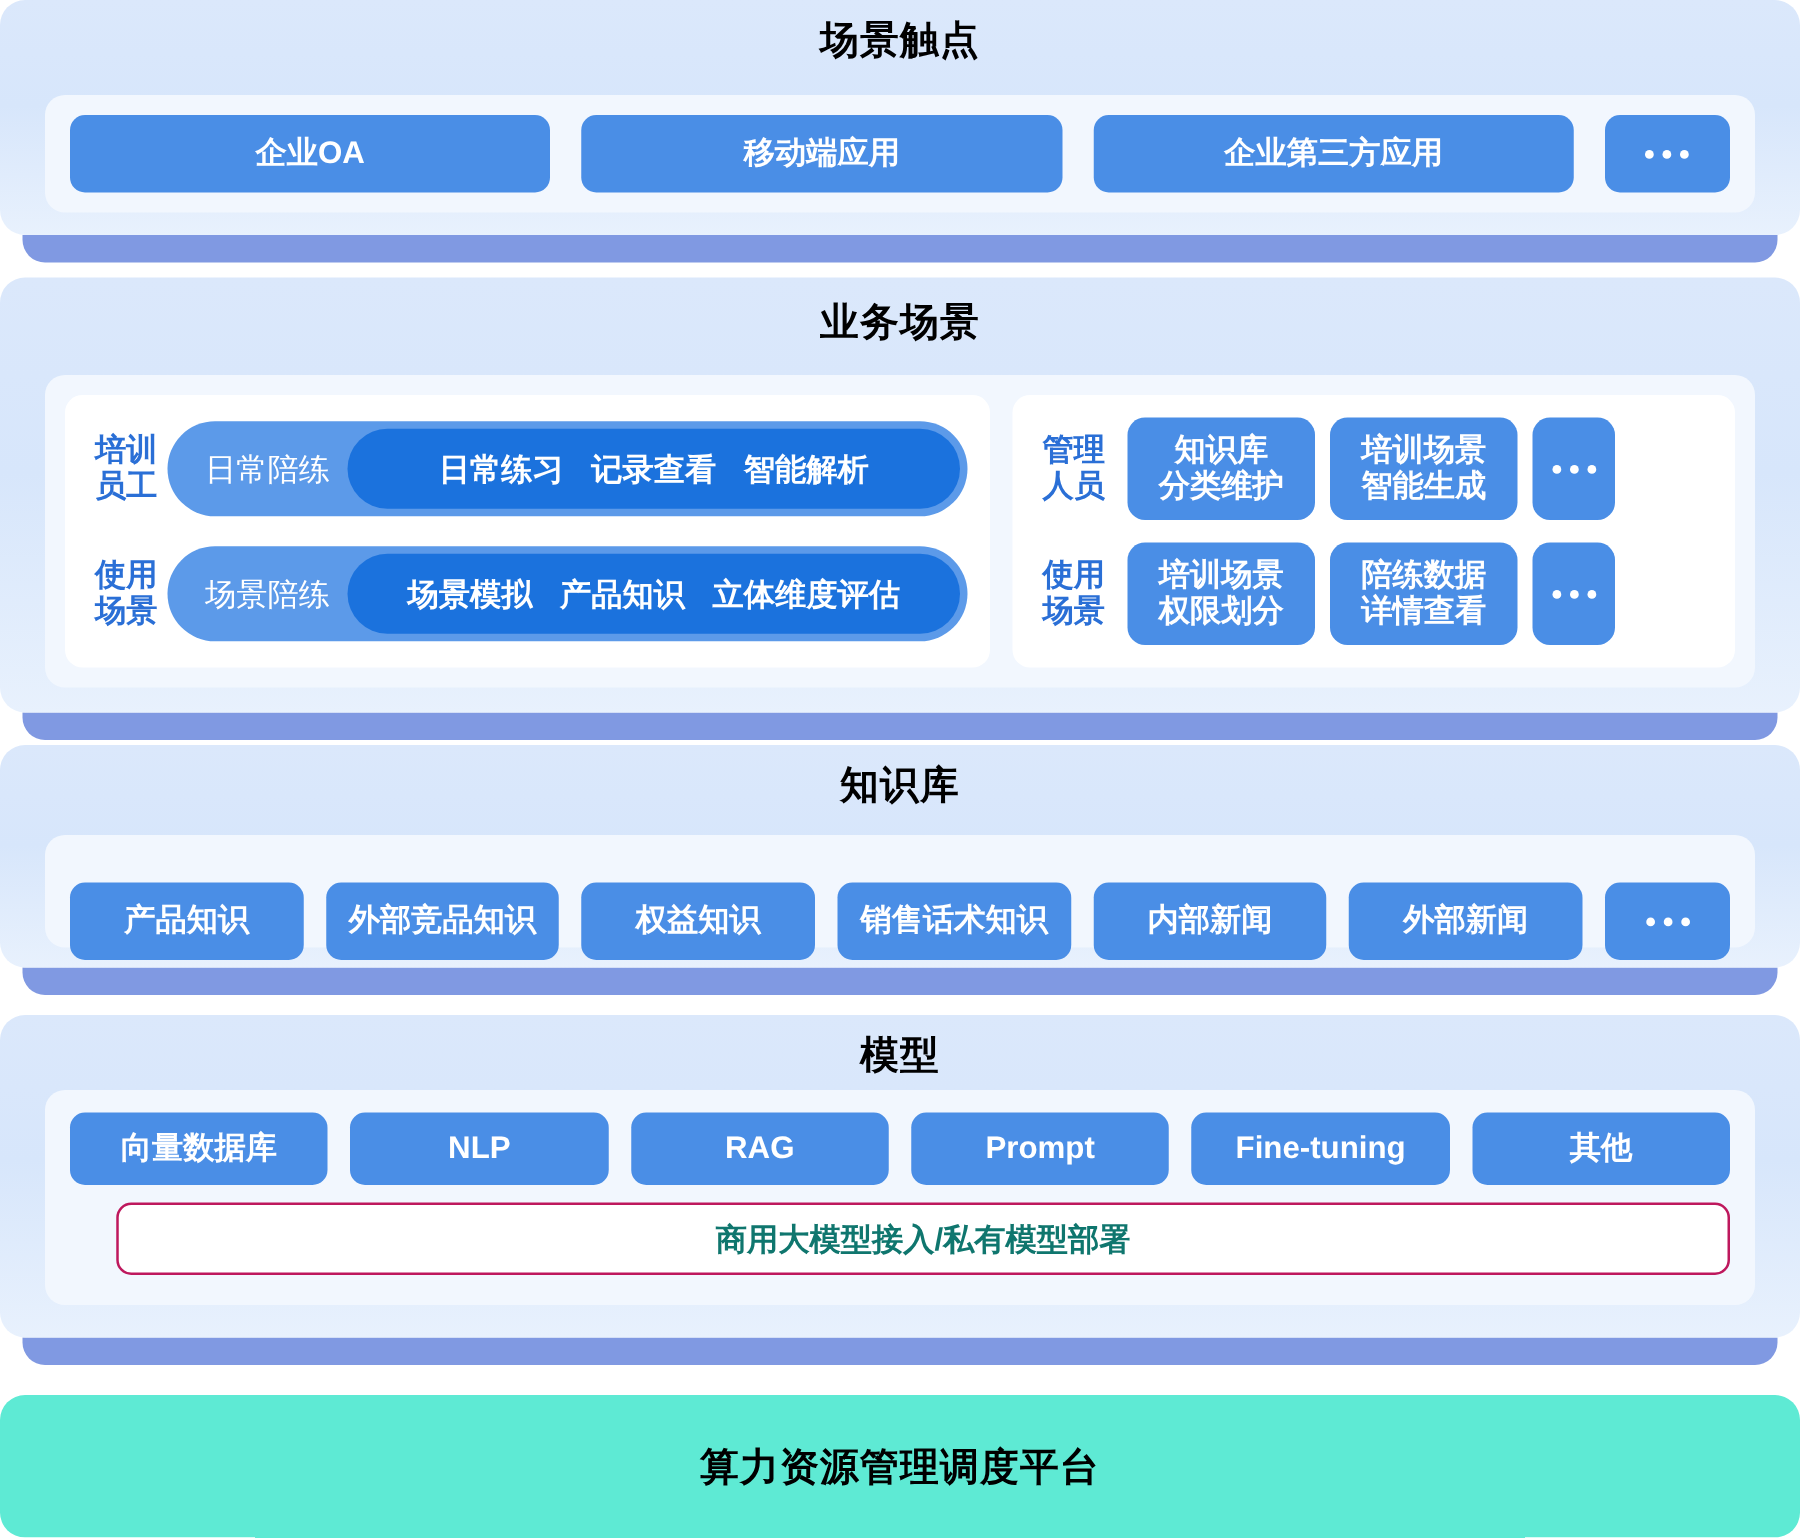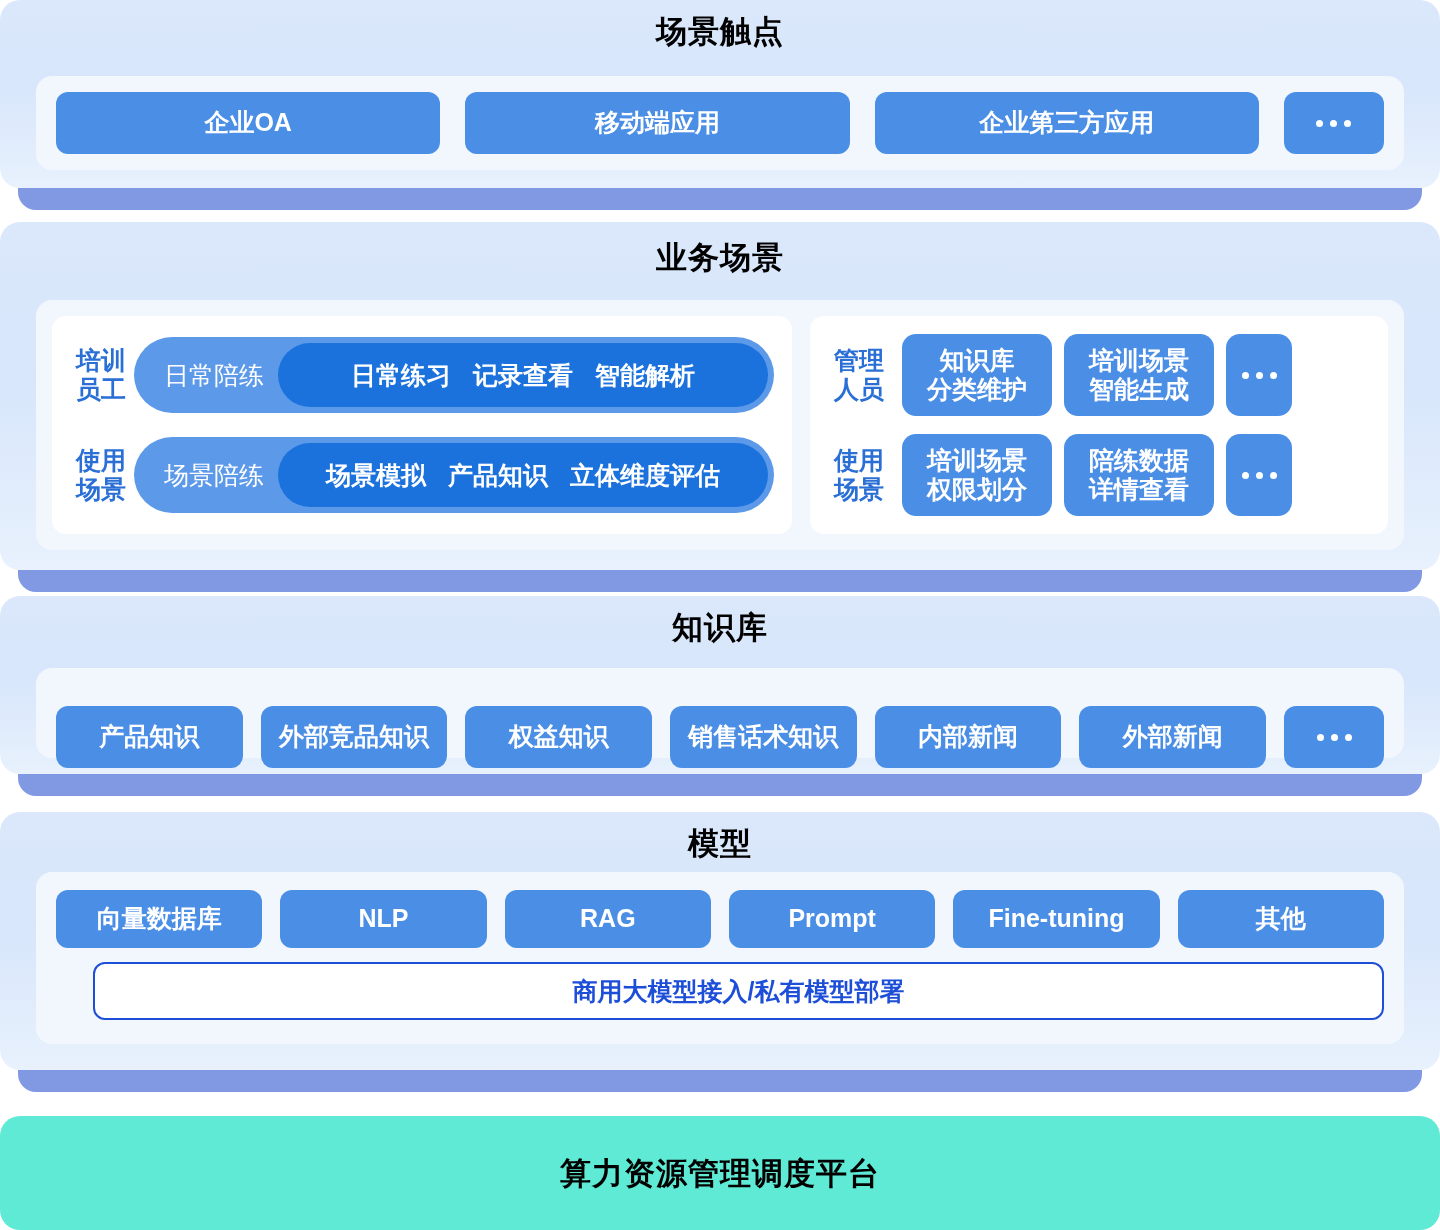--- a/index.html
+++ b/index.html
@@ -208,26 +208,26 @@
     padding: 18px 20px;
     display: flex;
     flex-direction: column;
     gap: 14px;
   }
   #model-chips { display: flex; gap: 18px; height: 58px; }
   #model-chips .chip { height: 58px; padding: 0 18px; }
   #model-banner {
     height: 58px;
     background: #ffffff;
-    border: 2px solid #1d4ed8;
+    border: 2px solid #be185d;
     border-radius: 12px;
     display: flex;
     align-items: center;
     justify-content: center;
-    color: #1d4ed8;
+    color: #0f766e;
     font-size: 25px;
     font-weight: bold;
     box-sizing: border-box;
     margin-left: 37px;
   }
 
   
   #sec-compute { top: 1116px; height: 114px; }
   #sec-compute .layer-body {
     height: 114px;

